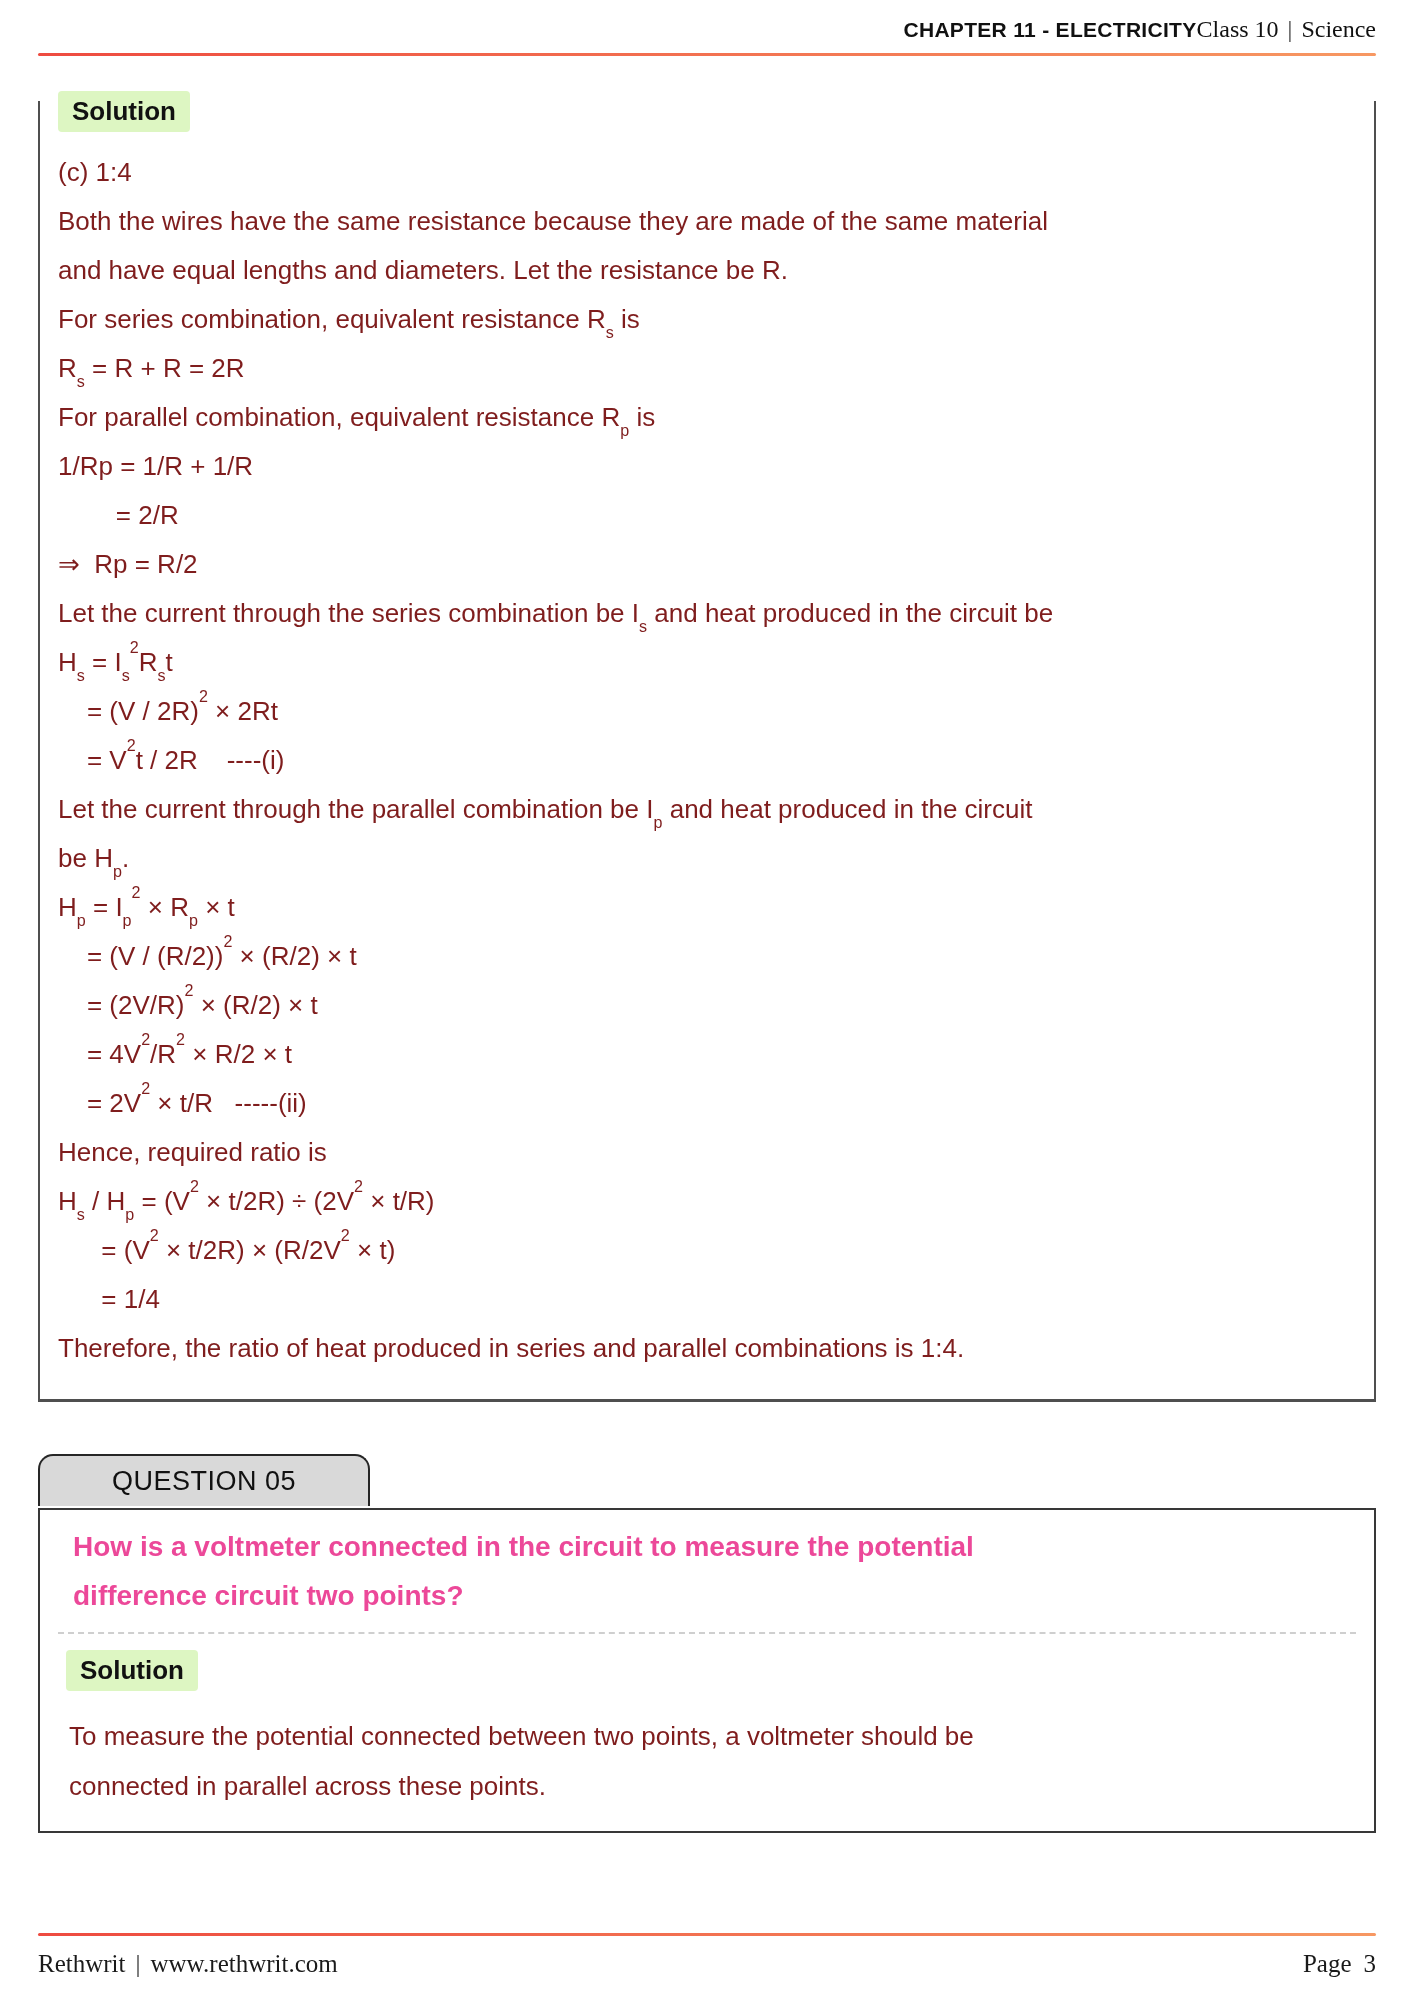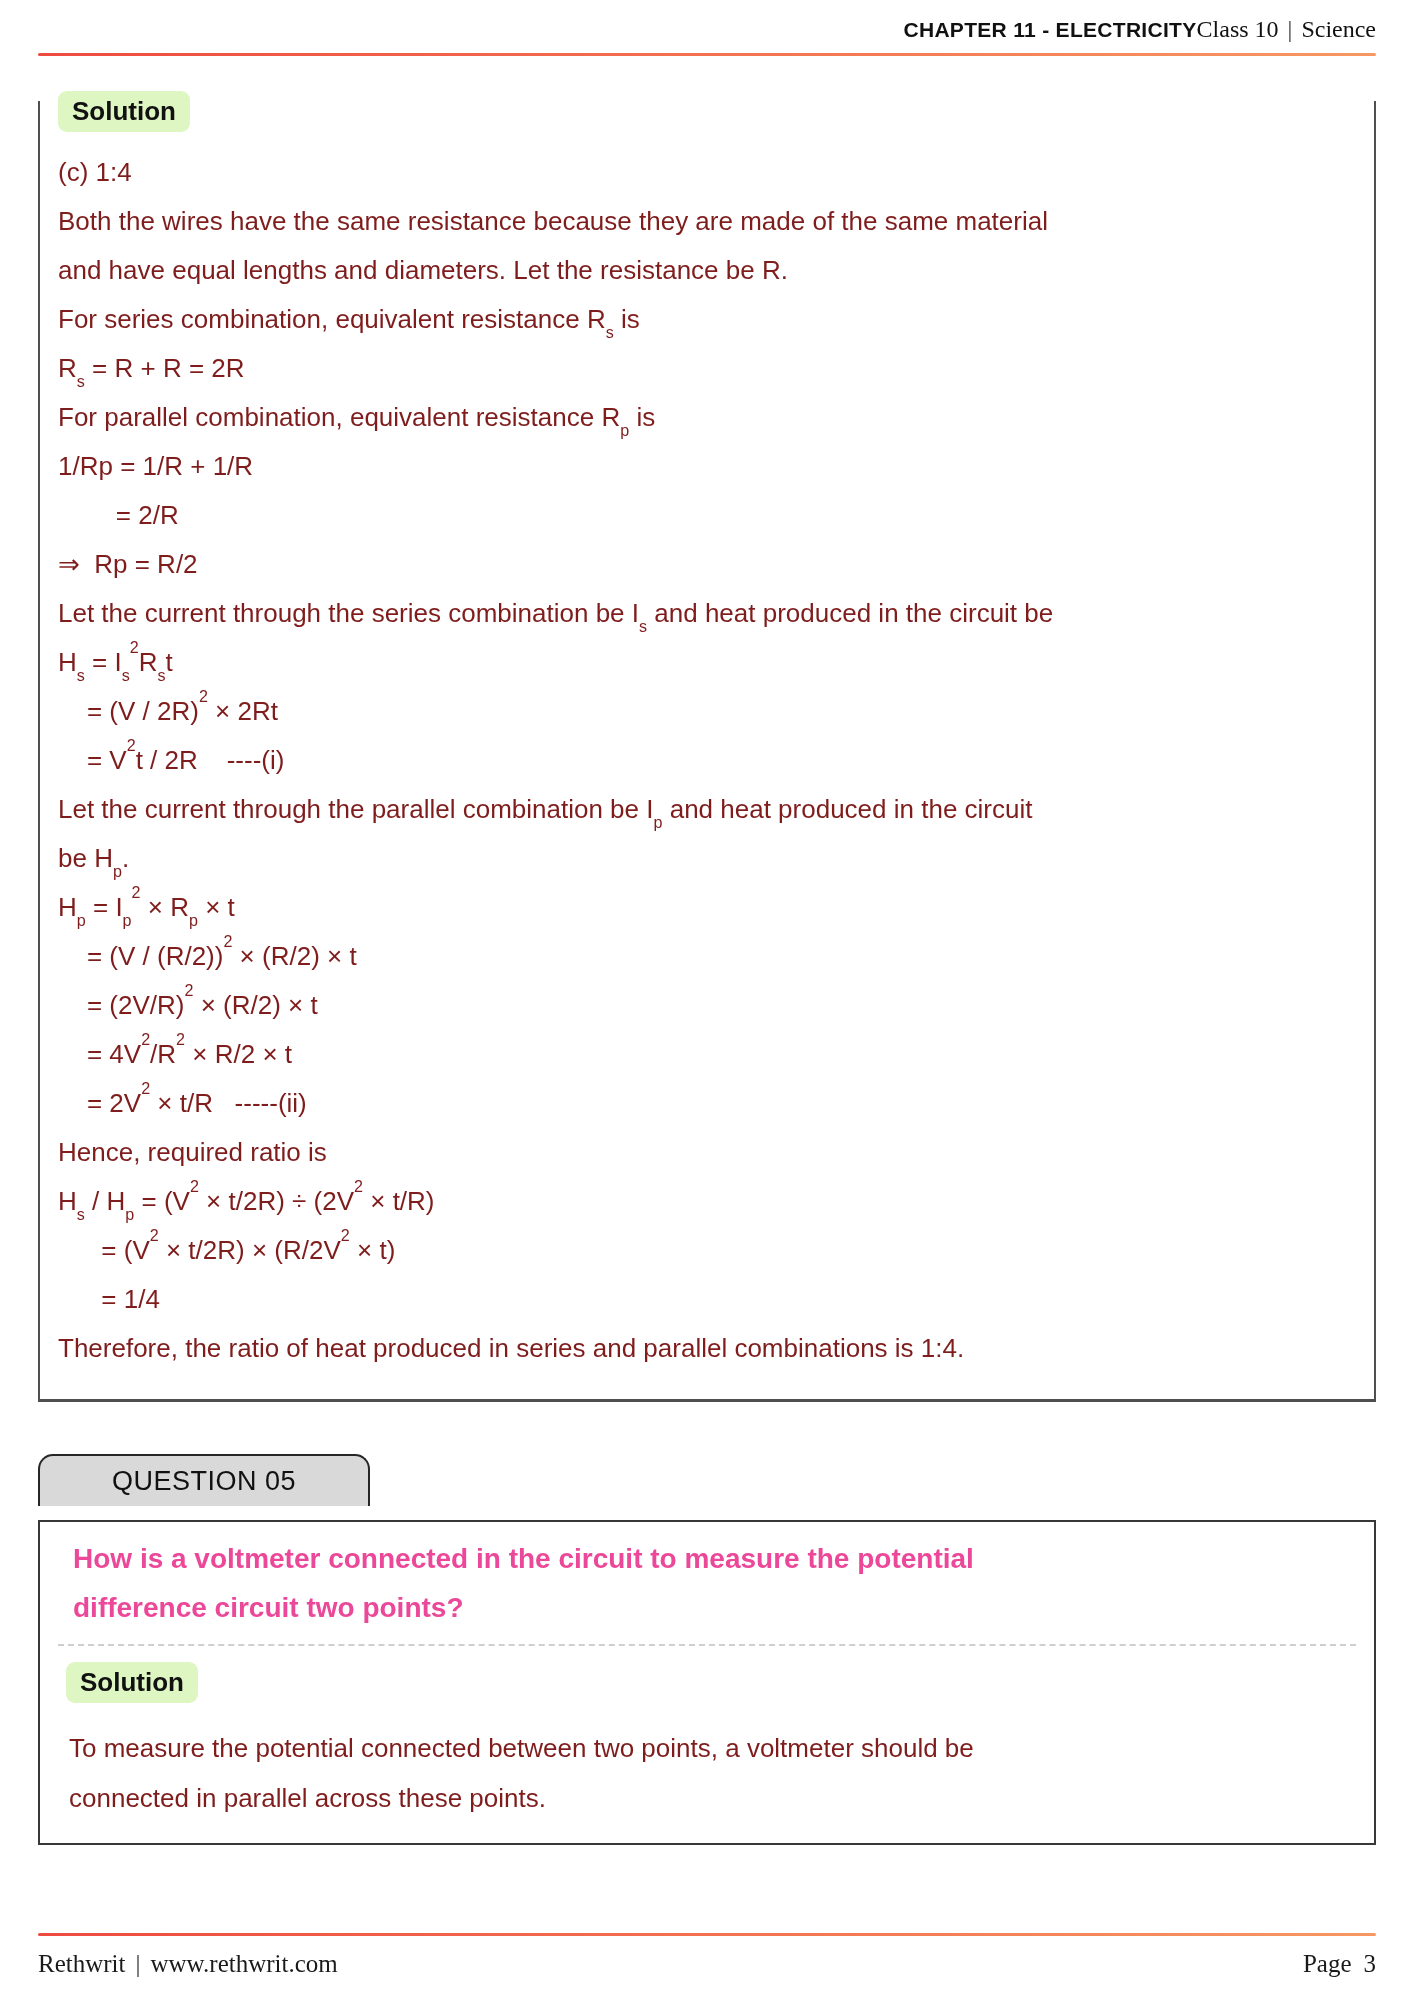--- a/index.html
+++ b/index.html
@@ -37,34 +37,34 @@
     margin-top: 45px;
     border-left: 2px solid #4f4f4f;
     border-right: 2px solid #4f4f4f;
     border-bottom: 3px solid #4f4f4f;
     padding: 0 18px 26px 18px;
   }
   .green-label {
     display: inline-block;
     background: var(--highlight-green, #ddf6c2);
     font-weight: 700; font-size: 26px; color: #111;
-    padding: 5px 14px; border-radius: 9px;
+    padding: 5px 14px; border-radius: 4px;
   }
   .solution-box .green-label { position: relative; top: -10px; margin-bottom: 6px; }
   .s-line {
     font-size: 26px; line-height: 49px;
     white-space: pre-wrap; color: #7f1d1d;
   }
   sup { position: relative; top: -0.5em; font-size: 62%; line-height: 0; font-weight: inherit; }
   sub { position: relative; top: 0.25em; font-size: 62%; line-height: 0; font-weight: inherit; }
 
   
   .question-tab {
     display: inline-block;
-    margin-top: 50px; margin-bottom: 16px;
+    margin-top: 50px; margin-bottom: 4px;
     background: var(--tab-gray, #d9d9d9);
     border: 2px solid #262626; border-bottom: none;
     border-radius: 15px 15px 0 0;
     font-size: 27px; letter-spacing: 0.5px; color: #111;
     padding: 10px 72px 9px 72px;
     position: relative; top: 2px;
   }
   .question-box {
     border: 2px solid #383838;
     padding: 12px 18px 20px 18px;

